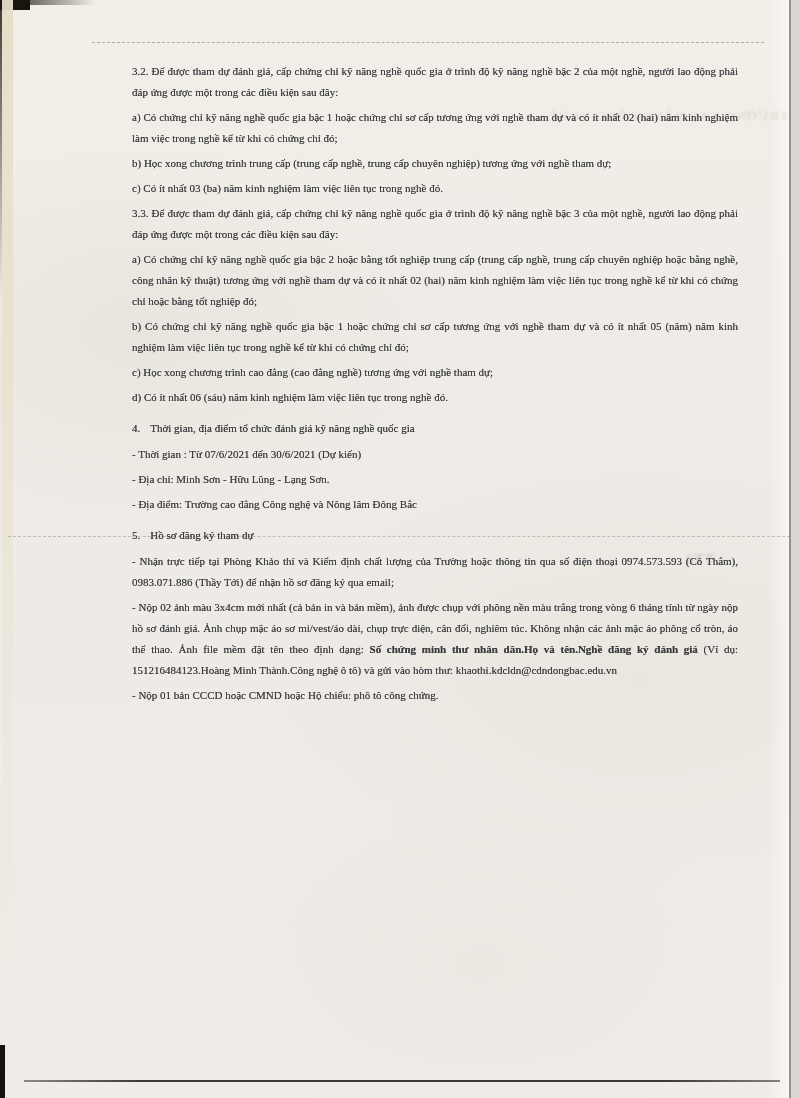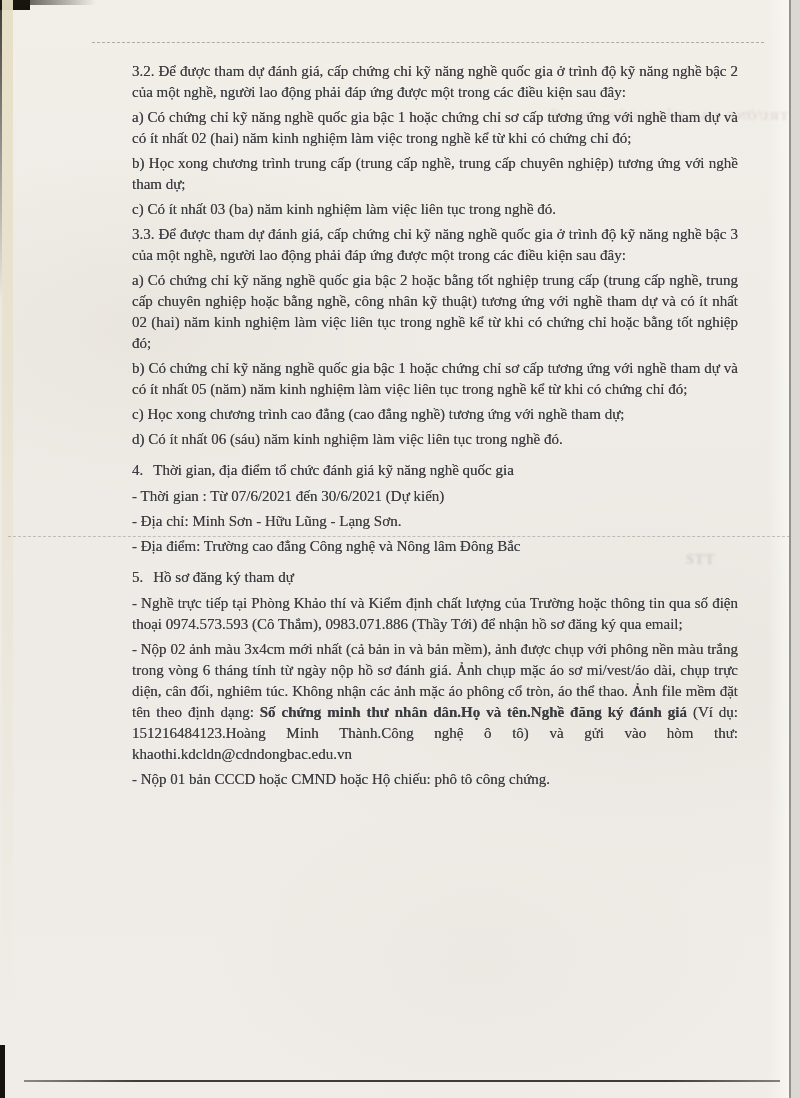--- a/index.html
+++ b/index.html
@@ -26,21 +26,21 @@
   .right-edge-line{position:absolute;left:789px;top:0;width:2px;height:1098px;background:#97938a;}
   .right-outer-strip{position:absolute;left:791px;top:0;width:9px;height:1098px;background:#dbd8d3;}
   .fold-line-top{position:absolute;left:92px;top:42px;width:672px;height:0;border-top:1px dashed rgba(110,104,98,0.5);}
   .fold-line-mid{position:absolute;left:8px;top:536px;width:782px;height:0;border-top:1px dashed rgba(115,110,104,0.38);}
   .bottom-rule{position:absolute;left:24px;top:1080px;width:756px;height:2px;background:linear-gradient(90deg,rgba(55,55,52,0.55),#3c3c3a 15%,#3c3c3a 85%,rgba(55,55,52,0.6));}
   
   .bleed{position:absolute;color:rgba(168,118,118,0.18);font-weight:bold;filter:blur(1px);letter-spacing:1px;}
   .bleed-1{left:548px;top:108px;font-size:13px;transform:scaleX(-1);}
   .bleed-2{left:686px;top:552px;font-size:14px;color:rgba(120,115,125,0.22);}
   
-  .textcol{position:absolute;left:132px;top:61px;width:606px;font-size:15px;line-height:21px;}
+  .textcol{position:absolute;left:132px;top:61px;width:606px;font-size:11px;line-height:21px;}
   .para{margin:0 0 4px 0;text-align:justify;text-shadow:0 0 0.6px rgba(62,63,68,0.75);}
   .heading{font-weight:normal;margin:10px 0 5px 0;text-shadow:0 0 0.6px rgba(50,51,56,0.8);}
   .heading .hnum{display:inline-block;margin-right:10px;}
   .seg-bold{font-weight:bold;}
 </style>
 </head>
 <body>
 
 <div class="scan-page">
 
@@ -73,20 +73,20 @@
     <p class="heading">
       <span class="hnum">4.</span><span>Thời gian, địa điểm tổ chức đánh giá kỹ năng nghề quốc gia</span>
     </p>
     <p class="para">- Thời gian : Từ 07/6/2021 đến 30/6/2021 (Dự kiến)</p>
     <p class="para">- Địa chỉ: Minh Sơn - Hữu Lũng - Lạng Sơn.</p>
     <p class="para">- Địa điểm: Trường cao đẳng Công nghệ và Nông lâm Đông Bắc</p>
 
     <p class="heading">
       <span class="hnum">5.</span><span>Hồ sơ đăng ký tham dự</span>
     </p>
-    <p class="para">- Nghề trực tiếp tại Phòng Khảo thí và Kiểm định chất lượng của Trường hoặc thông tin qua số điện thoại 0974.573.593 (Cô Thắm), 0983.071.886 (Thầy Tới) để nhận hồ sơ đăng ký qua email;</p>
+    <p class="para">- Nhận trực tiếp tại Phòng Khảo thí và Kiểm định chất lượng của Trường hoặc thông tin qua số điện thoại 0974.573.593 (Cô Thắm), 0983.071.886 (Thầy Tới) để nhận hồ sơ đăng ký qua email;</p>
     <p class="para">
       <span>- Nộp 02 ảnh màu 3x4cm mới nhất (cả bản in và bản mềm), ảnh được chụp với phông nền màu trắng trong vòng 6 tháng tính từ ngày nộp hồ sơ đánh giá. Ảnh chụp mặc áo sơ mi/vest/áo dài, chụp trực diện, cân đối, nghiêm túc. Không nhận các ảnh mặc áo phông cổ tròn, áo thể thao. Ảnh file mềm đặt tên theo định dạng: </span><span class="seg-bold">Số chứng minh thư nhân dân.Họ và tên.Nghề đăng ký đánh giá </span><span>(Ví dụ: 151216484123.Hoàng Minh Thành.Công nghệ ô tô) và gửi vào hòm thư: khaothi.kdcldn@cdndongbac.edu.vn</span>
     </p>
     <p class="para">- Nộp 01 bản CCCD hoặc CMND hoặc Hộ chiếu: phô tô công chứng.</p>
   </div>
 
 </div>
 
 </body></html>

